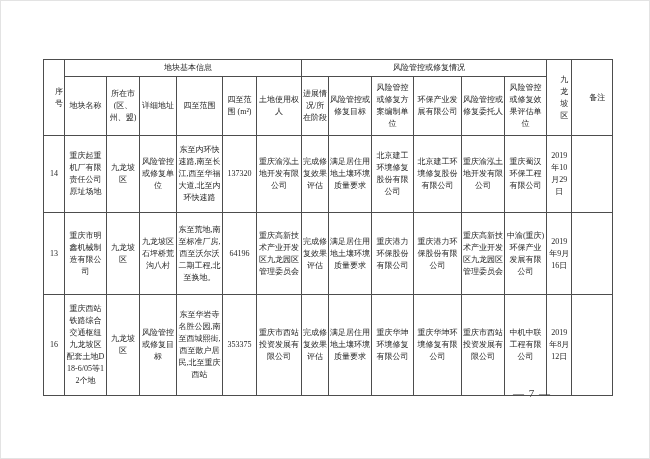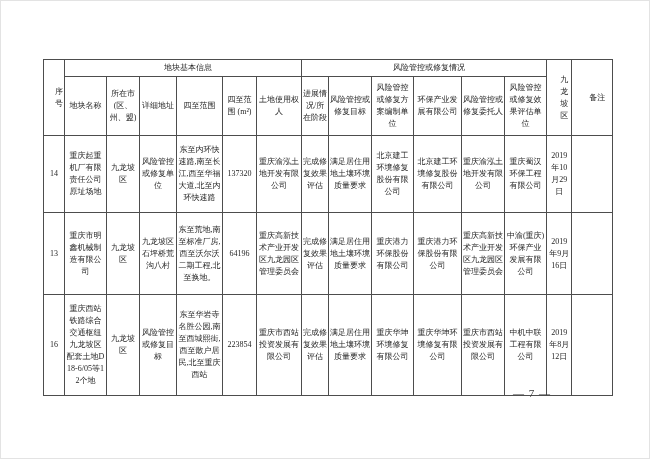--- a/index.html
+++ b/index.html
@@ -130,21 +130,21 @@
       <td>中渝(重庆)环保产业发展有限公司</td>
       <td>2019年9月16日</td>
       <td></td>
     </tr>
     <tr class="row-c">
       <td>16</td>
       <td>重庆西站铁路综合交通枢纽九龙坡区配套土地D18-6/05等12个地</td>
       <td>九龙坡区</td>
       <td>风险管控或修复目标</td>
       <td>东至华岩寺名胜公园,南至西城熙街,西至散户居民,北至重庆西站</td>
-      <td>223854</td>
+      <td>353375</td>
       <td>重庆市西站投资发展有限公司</td>
       <td>完成修复效果评估</td>
       <td>满足居住用地土壤环境质量要求</td>
       <td>重庆华坤环境修复有限公司</td>
       <td>重庆华坤环境修复有限公司</td>
       <td>重庆市西站投资发展有限公司</td>
       <td>中机中联工程有限公司</td>
       <td>2019年8月12日</td>
       <td></td>
     </tr>

